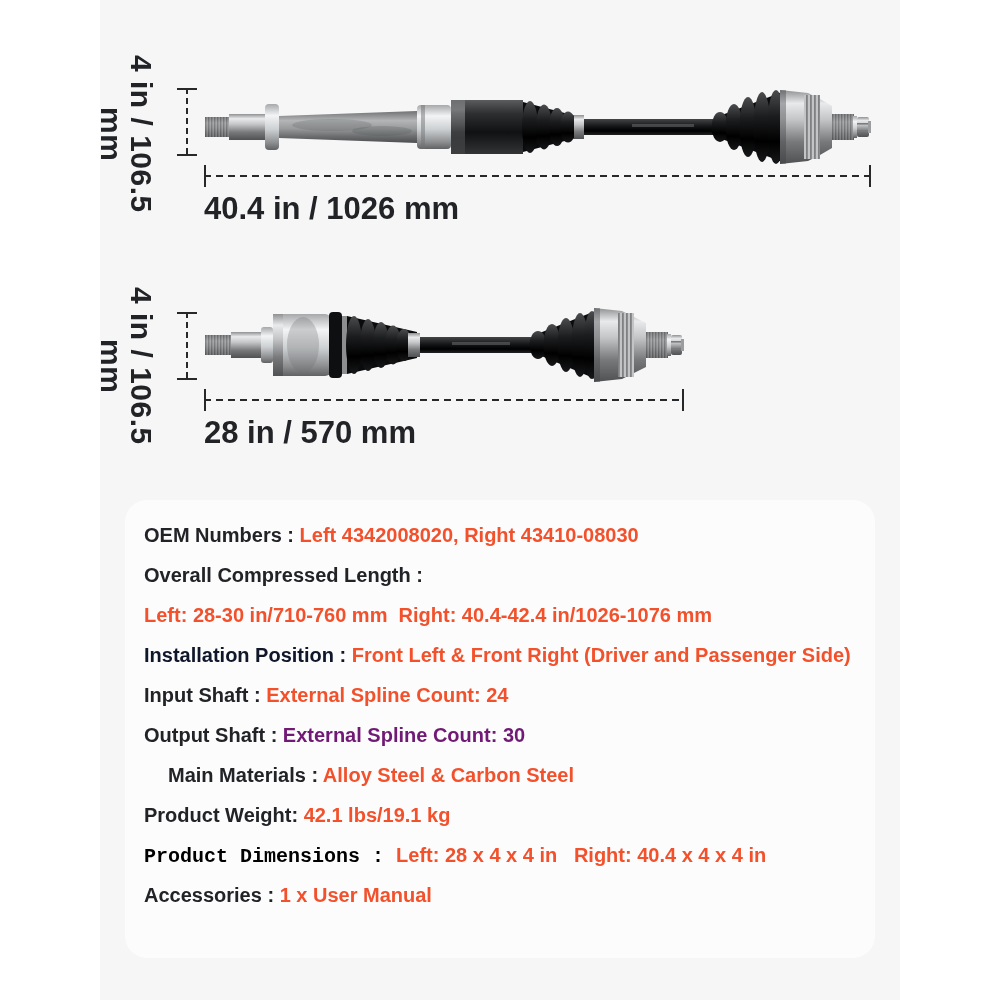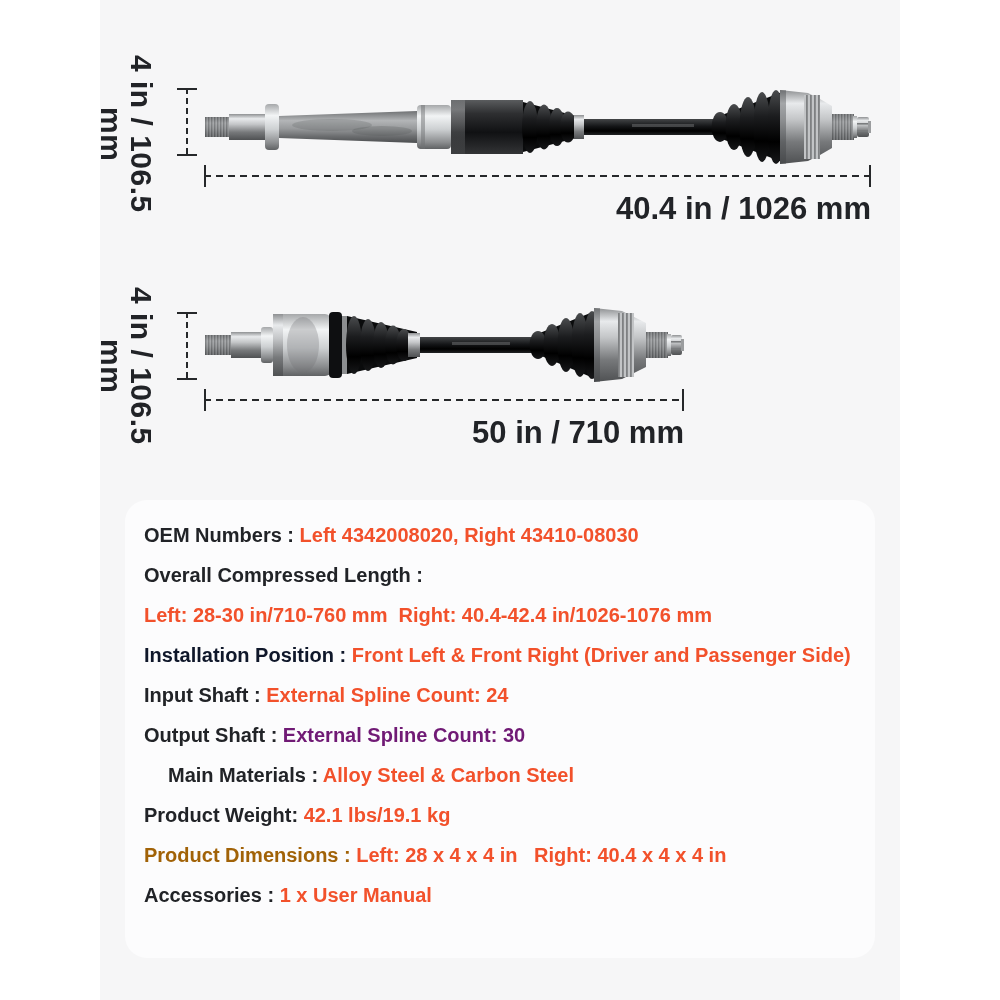--- a/index.html
+++ b/index.html
@@ -24,21 +24,21 @@
   .vdim .cap-b{bottom:0;}
 
   
   .hdim{position:absolute;height:22px;}
   .hdim .line{position:absolute;left:0;top:10px;width:100%;height:2px;
     background:repeating-linear-gradient(90deg,#26282a 0 7px,transparent 7px 12px);}
   .hdim .cap-l,.hdim .cap-r{position:absolute;top:0;width:2px;height:22px;background:#26282a;}
   .hdim .cap-l{left:0;}
   .hdim .cap-r{right:0;}
 
-  .hlabel{position:absolute;font-size:31px;font-weight:bold;color:#212327;text-align:right;}
+  .hlabel{position:absolute;font-size:31px;font-weight:bold;color:#212327;text-align:left;}
 
   .axle-svg{position:absolute;}
 
   
   .spec-box{
     position:absolute;left:125px;top:500px;width:750px;height:458px;
     background:#fcfcfd;border-radius:22px;box-sizing:border-box;
     padding:15px 20px 0 19px;
   }
   .spec-row{
@@ -221,29 +221,29 @@
     <rect x="469" y="58" width="11" height="1.6" fill="#7a7c7e"></rect>
     <rect x="469" y="65" width="11" height="1.6" fill="#7a7c7e"></rect>
     <rect x="479" y="56" width="3" height="12" fill="#9b9d9f"></rect>
   </svg>
 
   <div class="hdim" style="left:204px;top:389px;width:480px;">
     <div class="cap-l"></div>
     <div class="line"></div>
     <div class="cap-r"></div>
   </div>
-  <div class="hlabel" style="left:204px;top:415px;width:480px;">50 in / 710 mm</div>
+  <div class="hlabel" style="left:204px;top:415px;width:480px;">28 in / 570 mm</div>
 
   <div class="spec-box">
     <div>
         <div class="spec-row"><span class="spec-label" style="color: rgb(33, 35, 39);">OEM Numbers : </span><span class="spec-value" style="color: rgb(242, 81, 43);">Left 4342008020, Right 43410-08030</span></div>
         <div class="spec-row"><span class="spec-label" style="color: rgb(33, 35, 39);">Overall Compressed Length :</span><span class="spec-value" style="color: rgb(242, 81, 43);"></span></div>
         <div class="spec-row"><span class="spec-label" style="color: rgb(33, 35, 39);"></span><span class="spec-value" style="color: rgb(242, 81, 43);">Left: 28-30 in/710-760 mm  Right: 40.4-42.4 in/1026-1076 mm</span></div>
         <div class="spec-row"><span class="spec-label" style="color: #0f172a;">Installation Position : </span><span class="spec-value" style="color: rgb(242, 81, 43);">Front Left &amp; Front Right (Driver and Passenger Side)</span></div>
         <div class="spec-row"><span class="spec-label" style="color: rgb(33, 35, 39);">Input Shaft : </span><span class="spec-value" style="color: rgb(242, 81, 43);">External Spline Count: 24</span></div>
         <div class="spec-row"><span class="spec-label" style="color: rgb(33, 35, 39);">Output Shaft : </span><span class="spec-value" style="color: #701a75;">External Spline Count: 30</span></div>
         <div class="spec-row"><span class="spec-label" style="color: rgb(33, 35, 39); margin-left: 24px;">Main Materials : </span><span class="spec-value" style="color: rgb(242, 81, 43);">Alloy Steel &amp; Carbon Steel</span></div>
         <div class="spec-row"><span class="spec-label" style="color: rgb(33, 35, 39);">Product Weight: </span><span class="spec-value" style="color: rgb(242, 81, 43);">42.1 lbs/19.1 kg</span></div>
-        <div class="spec-row"><span class="spec-label" style="color: #a16207;">Product Dimensions : </span><span class="spec-value" style="color: rgb(242, 81, 43);">Left: 28 x 4 x 4 in   Right: 40.4 x 4 x 4 in</span></div>
+        <div class="spec-row"><span class="spec-label" style="color: #000000; font-family: Liberation Mono, monospace;">Product Dimensions : </span><span class="spec-value" style="color: rgb(242, 81, 43);">Left: 28 x 4 x 4 in   Right: 40.4 x 4 x 4 in</span></div>
         <div class="spec-row"><span class="spec-label" style="color: rgb(33, 35, 39);">Accessories : </span><span class="spec-value" style="color: rgb(242, 81, 43);">1 x User Manual</span></div>
       </div>
   </div>
 </div>
 
 </body></html>

